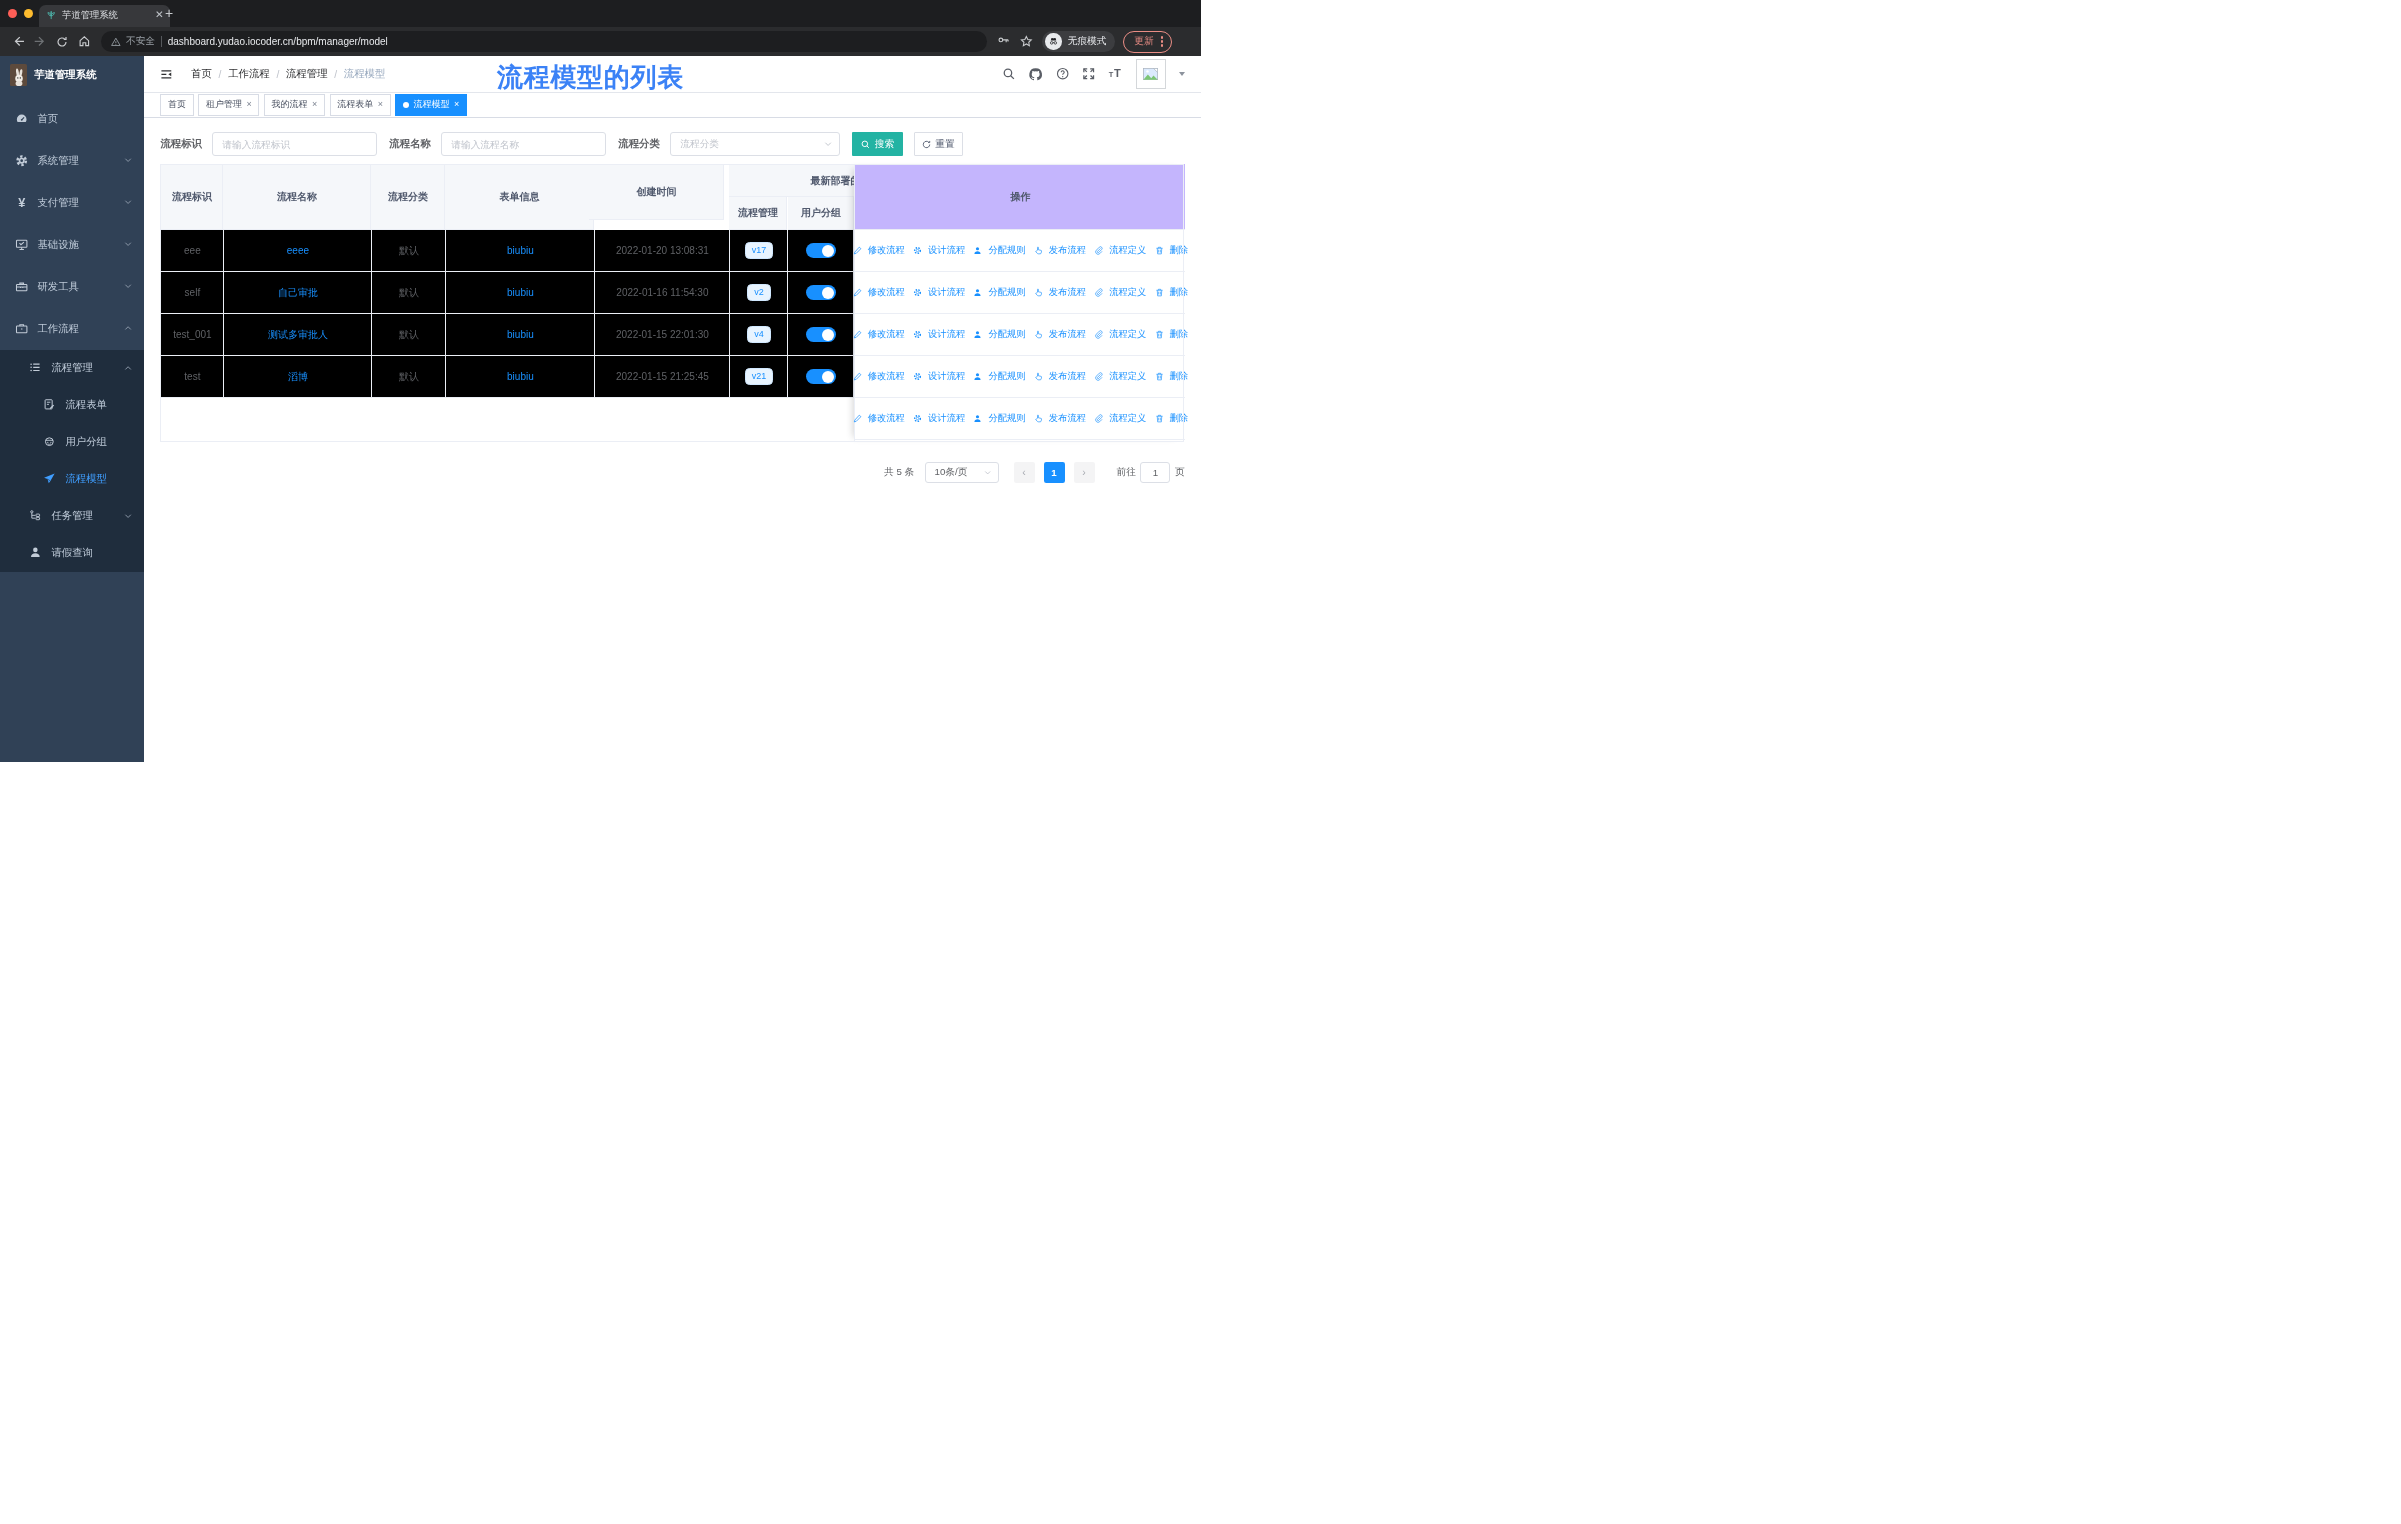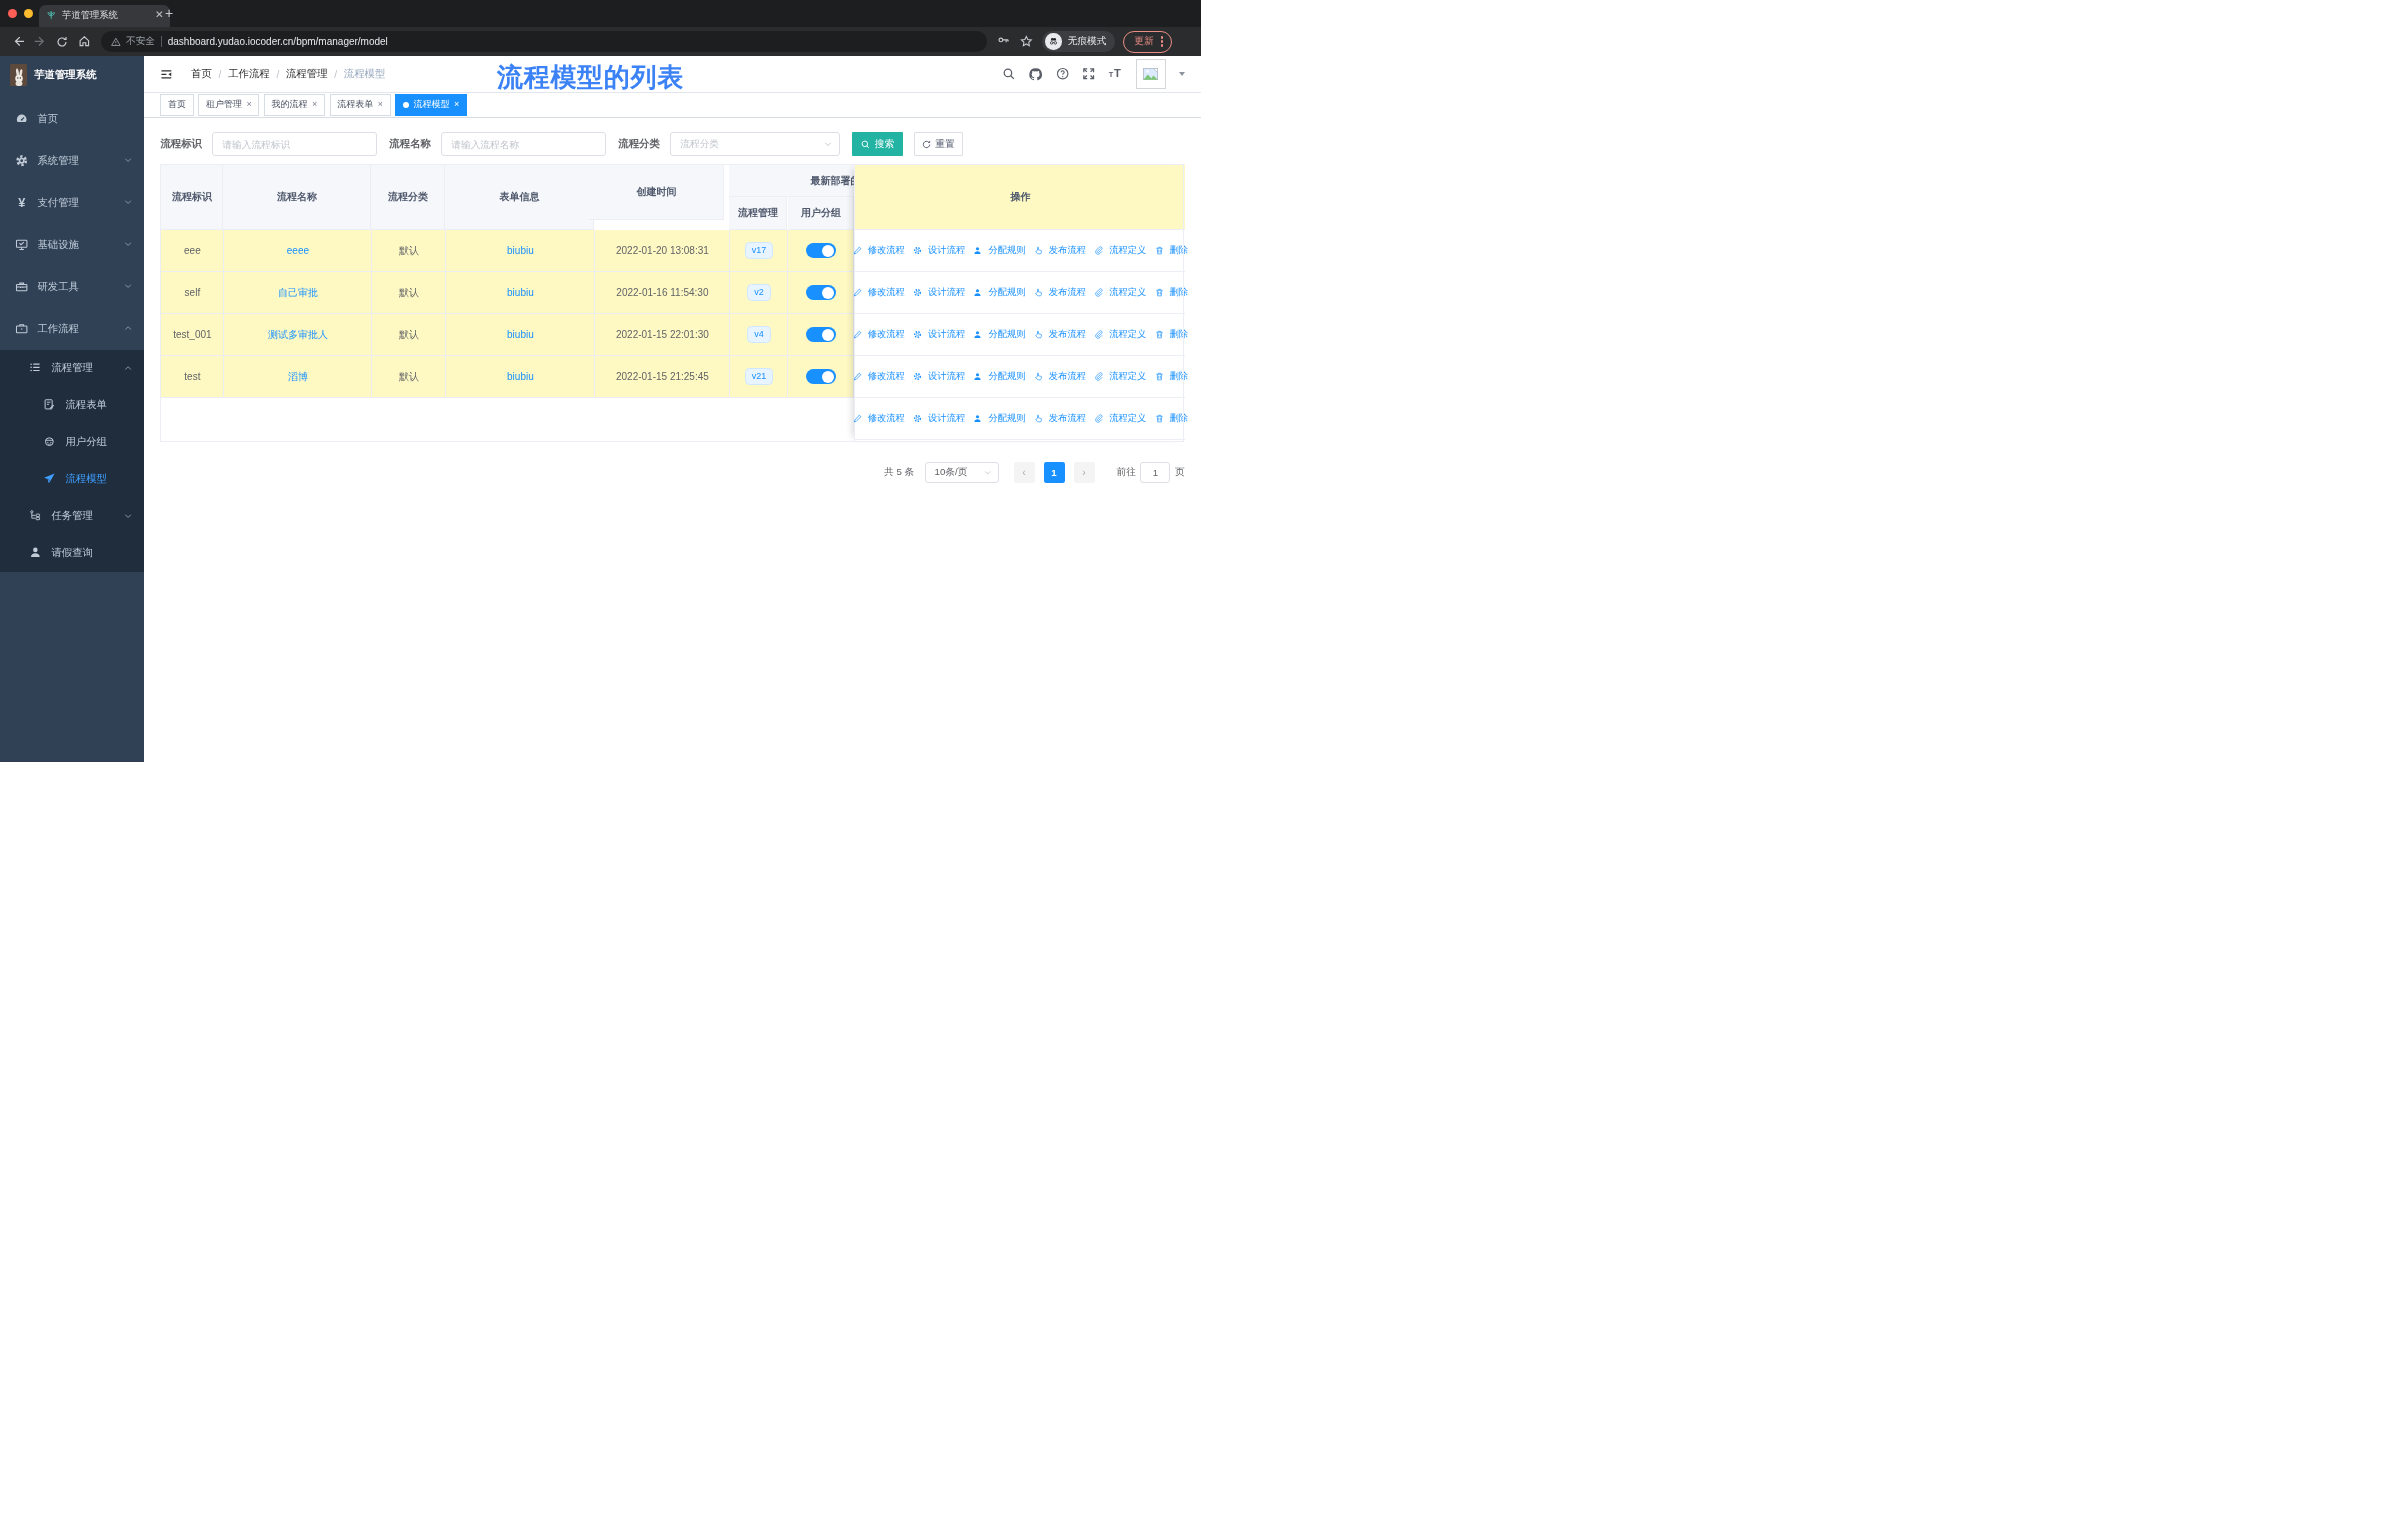--- a/index.html
+++ b/index.html
@@ -96,33 +96,33 @@
   .circ{width:18px;height:18px;border-radius:50%;border:0.7px solid #dcdfe6;display:flex;align-items:center;
         justify-content:center;color:#5f6368;background:#fff;cursor:pointer}
   .right-tools{margin-left:auto;display:flex;gap:9.7px;margin-right:0}
 
   
   .table-wrap{position:relative;margin:8.2px 16.4px 0 16.4px;width:1024px;height:278px;font-size:10px;color:#606266}
   .thead-cell{position:absolute;box-sizing:border-box;background:#f5f7fa;border-right:0.7px solid #ebeef5;
               display:flex;align-items:center;justify-content:center;font-weight:bold;color:#515a6e}
   .t-outer{position:absolute;left:0;top:0;width:1024px;height:278px;border:0.7px solid #ebeef5;box-sizing:border-box}
   .tbody{position:absolute;left:0;top:66px;width:1024px}
-  .t-row{display:flex;height:42px;border-bottom:0.7px solid #ebeef5;box-sizing:border-box;background:#fef9c3}
+  .t-row{display:flex;height:42px;border-bottom:0.7px solid #ebeef5;box-sizing:border-box;background:#000000}
   .cell{display:flex;align-items:center;justify-content:center;box-sizing:border-box;border-right:0.7px solid #ebeef5;
         text-align:center;overflow:hidden}
   .c1{width:63px}.c2{width:148px}.c3{width:74px}.c4{width:149px}.c5{width:135px}.c6{width:58px}.c7{width:66px}
   a.blue{color:#1890ff;text-decoration:none;cursor:pointer}
   .vbadge{display:inline-block;padding:2.2px 6px;background:#e8f4ff;border:0.7px solid #d0e8ff;border-radius:4.5px;
           color:#1890ff;font-size:9px;line-height:1.2}
   .toggle{width:30px;height:15px;border-radius:7.4px;background:#1890ff;position:relative;display:inline-block;cursor:pointer}
   .toggle .knob{position:absolute;right:1.5px;top:1.5px;width:12px;height:12px;border-radius:50%;background:#fff}
   
   .op-col{position:absolute;left:694px;top:0;width:331px;height:278px;background:#fff;
           box-shadow:-6px 0 7.4px -4.5px rgba(0,0,0,.18);border-left:0.7px solid #ebeef5;box-sizing:border-box}
-  .op-head{height:66px;background:#fef9c3;border-bottom:0.7px solid #ebeef5;display:flex;align-items:center;
+  .op-head{height:66px;background:#c4b5fd;border-bottom:0.7px solid #ebeef5;display:flex;align-items:center;
            justify-content:center;font-weight:bold;color:#515a6e;box-sizing:border-box}
   .op-row{height:42px;border-bottom:0.7px solid #ebeef5;box-sizing:border-box;display:flex;align-items:center;
           justify-content:center;gap:8.2px}
   .op-link{display:inline-flex;align-items:center;gap:6px;color:#1890ff;font-size:9.3px;text-decoration:none;
            white-space:nowrap;cursor:pointer}
 
   
   .pager{display:flex;align-items:center;justify-content:flex-end;margin:20px 16.4px 0 0;font-size:9.7px;color:#606266}
   .pg-total{margin-right:10.4px}
   .pg-select{width:74px;height:21px;border:0.7px solid #dcdfe6;border-radius:3px;display:flex;align-items:center;

